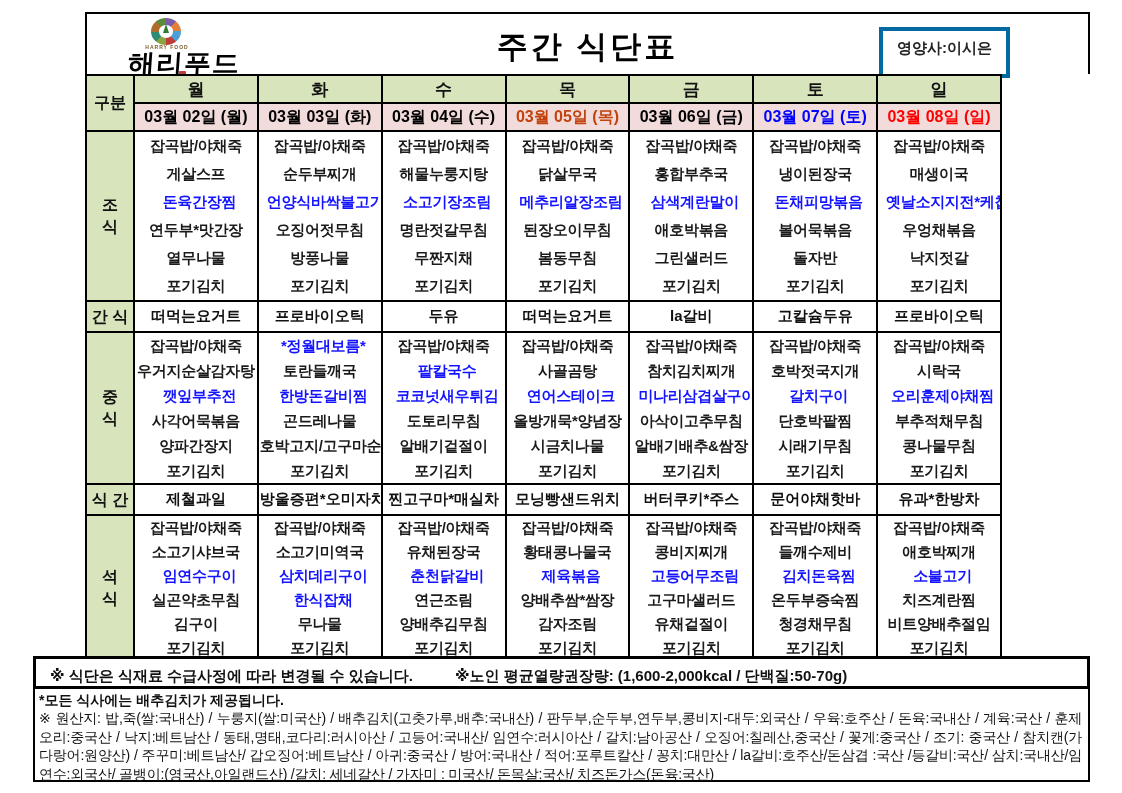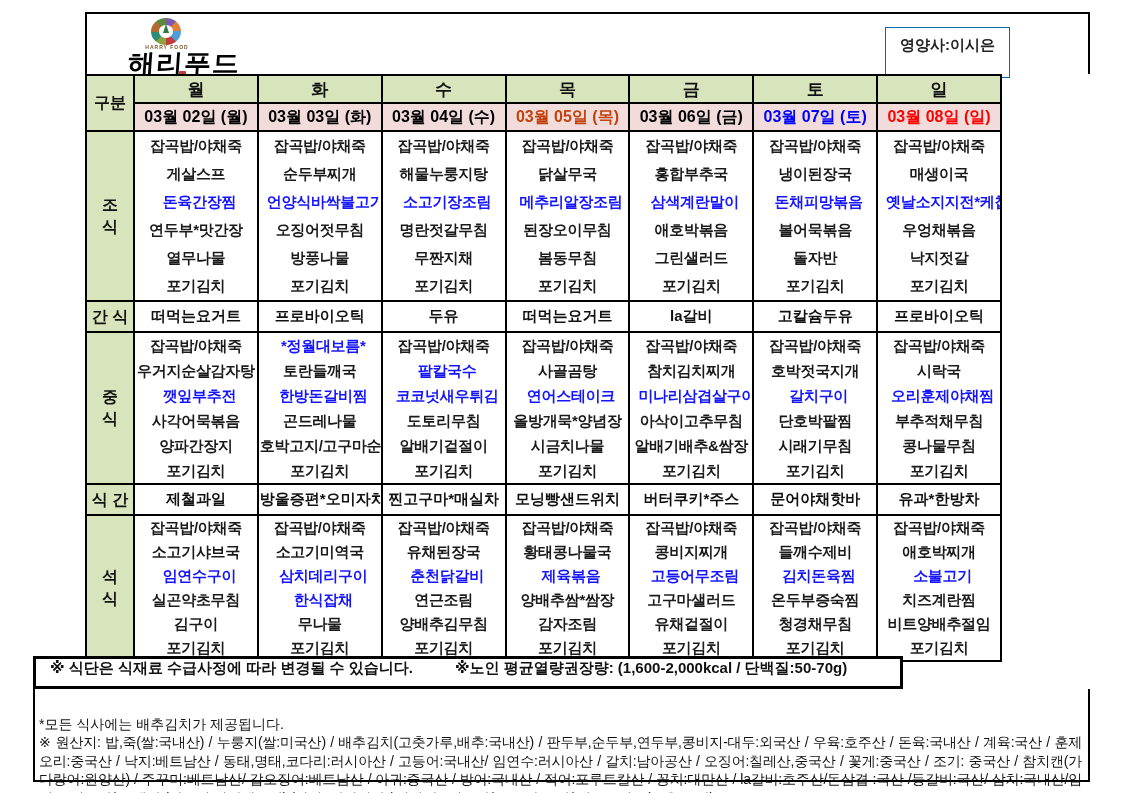--- a/index.html
+++ b/index.html
@@ -18,63 +18,64 @@
     background:#2e7d32; clip-path:polygon(50% 0,100% 100%,0 100%); z-index:2; }
   .logo-badge { position:absolute; left:38px; top:29px; width:60px; text-align:center;
     font-size:5px; letter-spacing:1px; color:#7a5a2a; font-weight:700; }
   .logo-text { position:absolute; left:0px; top:30px; width:170px; text-align:center;
     font-size:27px; font-weight:900; letter-spacing:1px; transform:skewX(-4deg) scaleY(0.95);
     color:#000; white-space:nowrap; }
   .logo-seal { position:absolute; left:80px; top:56px; width:7px; height:5px; background:#c23b3b; border-radius:1px; }
   .page-title { position:absolute; left:0; right:0; top:12px; text-align:center;
     font-size:31px; font-weight:800; letter-spacing:3px; color:#000; }
   .dietitian-box { position:absolute; right:78px; top:13px; height:51px; padding:8px 14px;
-    border:1px solid #0369a1; background:#fff; font-size:15px; font-weight:600; color:#222; }
+    border:4px solid #0369a1; background:#fff; font-size:15px; font-weight:600; color:#222; }
 
   
   table.menu { position:absolute; left:85px; top:74px; width:917px;
     border-collapse:collapse; table-layout:fixed; }
   table.menu th, table.menu td { border:2px solid #000; text-align:center; vertical-align:middle;
     padding:0 1px; overflow:hidden; }
   th.corner { background:#d7e4bc; font-size:16px; font-weight:700; }
   th.day { background:#d7e4bc; font-size:17px; font-weight:700; height:28px; }
   td.date { background:#f2dcdb; font-size:16px; font-weight:700; height:28px; white-space:nowrap; }
   th.rowlabel { background:#d7e4bc; font-size:16px; font-weight:700; line-height:22px; }
   td.mealcell { background:#fff; }
   td.singlecell { background:#fff; font-size:15px; font-weight:600; white-space:nowrap; }
   .item { font-size:15px; font-weight:600; color:#1a1a1a; white-space:nowrap; letter-spacing:-0.3px; }
   .item.hl { color:#1414ff; font-weight:800;padding-left:7px; }
   tr.key-breakfast { height:170px; }  tr.key-breakfast .item { line-height:28px; }
   tr.key-lunch     { height:150px; }  tr.key-lunch .item     { line-height:25px; }
   tr.key-dinner    { height:146px; }  tr.key-dinner .item    { line-height:24px; }
   tr.key-snack-am, tr.key-snack-pm { height:31px; }
 
   
-  .note-row { position:absolute; left:33px; top:656px; width:870px; height:33px;
-    border:3px solid #000; background:#fff; display:flex; align-items:flex-start;
+  .note-row { position:absolute; left:33px; top:656px; width:1057px; height:33px;
+    border:3px solid #000; background:#fff; display:flex; align-items:flex-end;
     font-size:15px; font-weight:800; padding-left:14px; white-space:nowrap; }
   .note-row .right-part { margin-left:42px; }
   .footer-box { position:absolute; left:33px; top:689px; width:1057px; height:93px;
     border:2px solid #000; border-top:none; background:#fff; padding:2px 6px 0 4px; }
-  .kimchi-note { font-size:14px; font-weight:400; line-height:18px;margin-top:24px; }
+  .kimchi-note { font-size:14px; font-weight:700; line-height:18px; }
   .origin-note { font-size:14px; font-weight:500; line-height:18.5px; letter-spacing:-0.2px;
     text-align:justify; }
 </style>
 </head>
 <body>
 
 <div class="page">
 
   <div class="doc-header">
     <div class="logo">
       <div class="emblem"></div>
       <div class="logo-badge">HARRY FOOD</div>
       <div class="logo-text">해리푸드</div>
       <div class="logo-seal"></div>
     </div>
+    <div class="page-title">주간 식단표</div>
     <div class="dietitian-box">영양사:이시은</div>
   </div>
 
   <table class="menu">
       <colgroup>
         <col style="width:48px">
         <col>
         <col>
         <col>
         <col>

